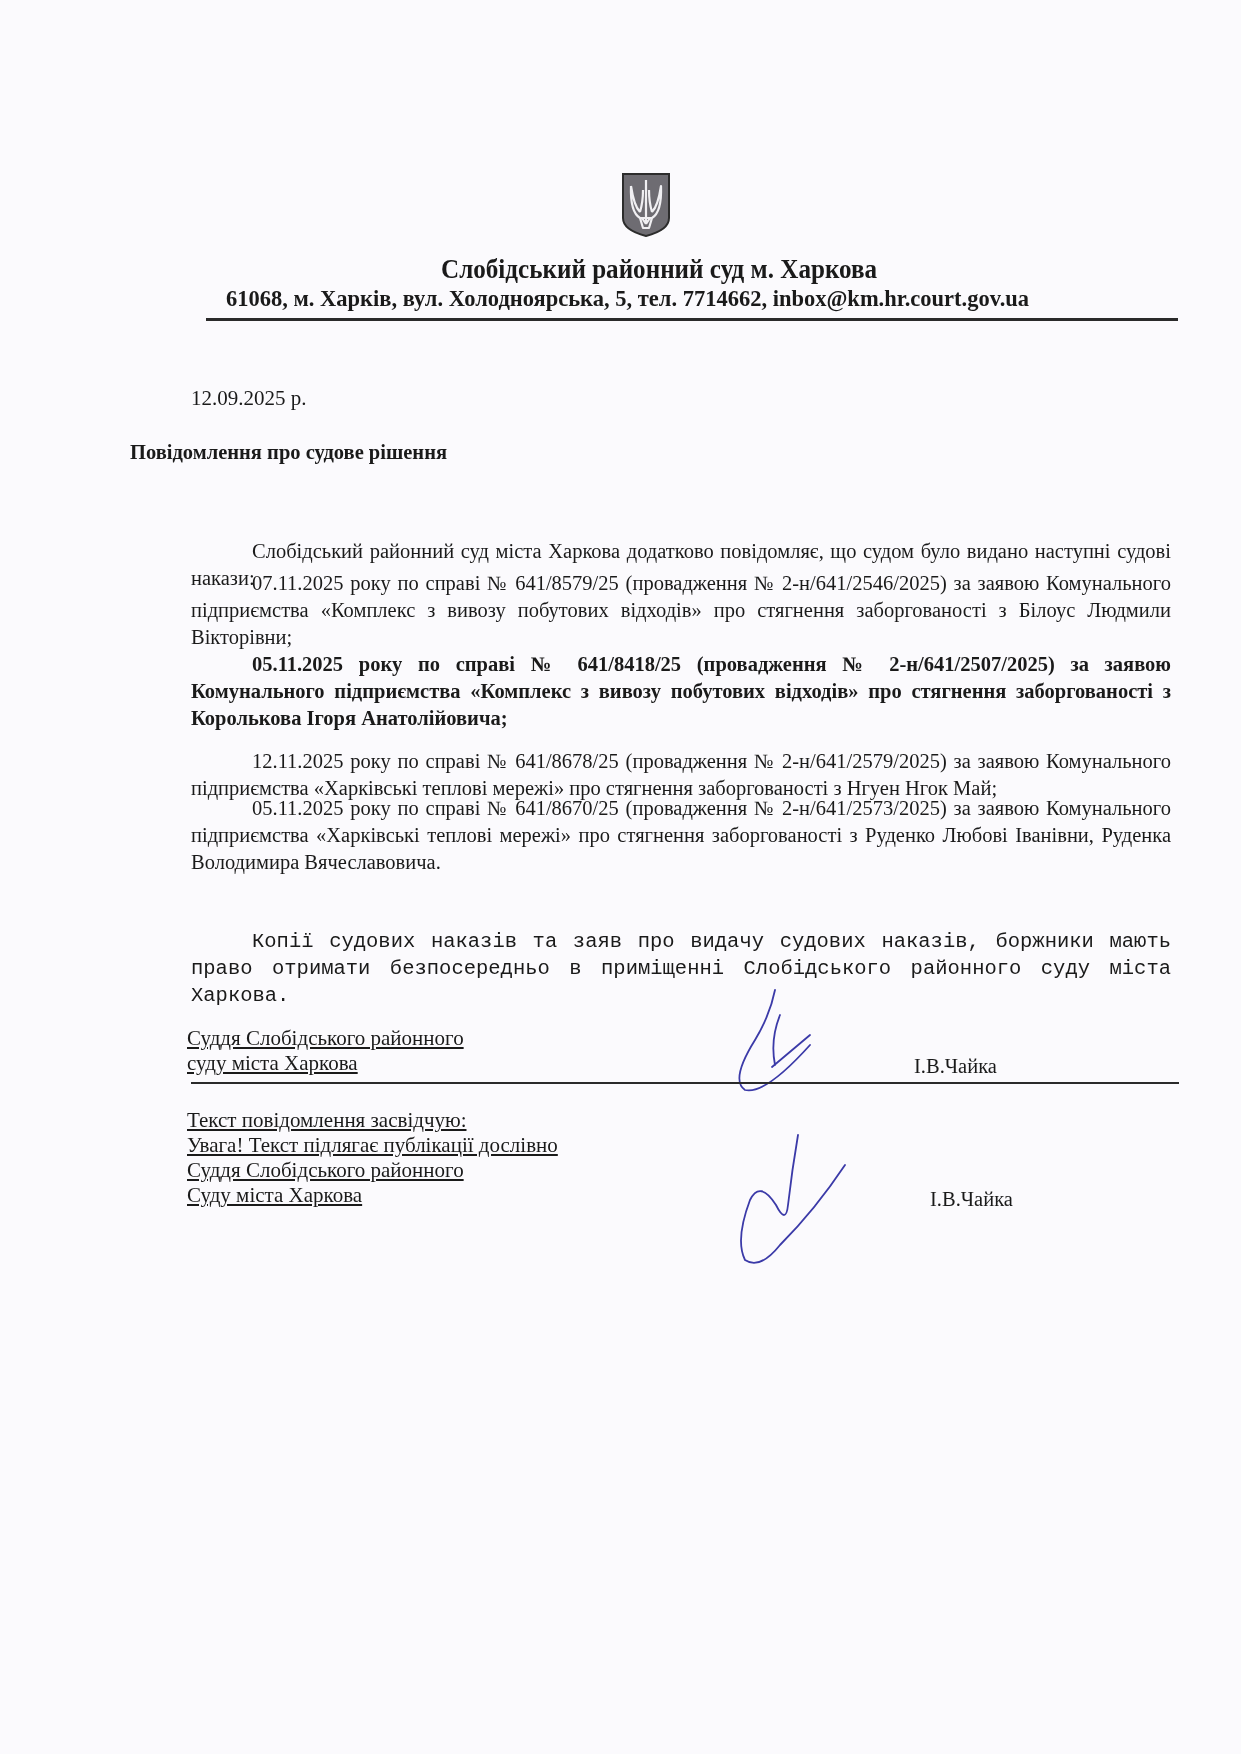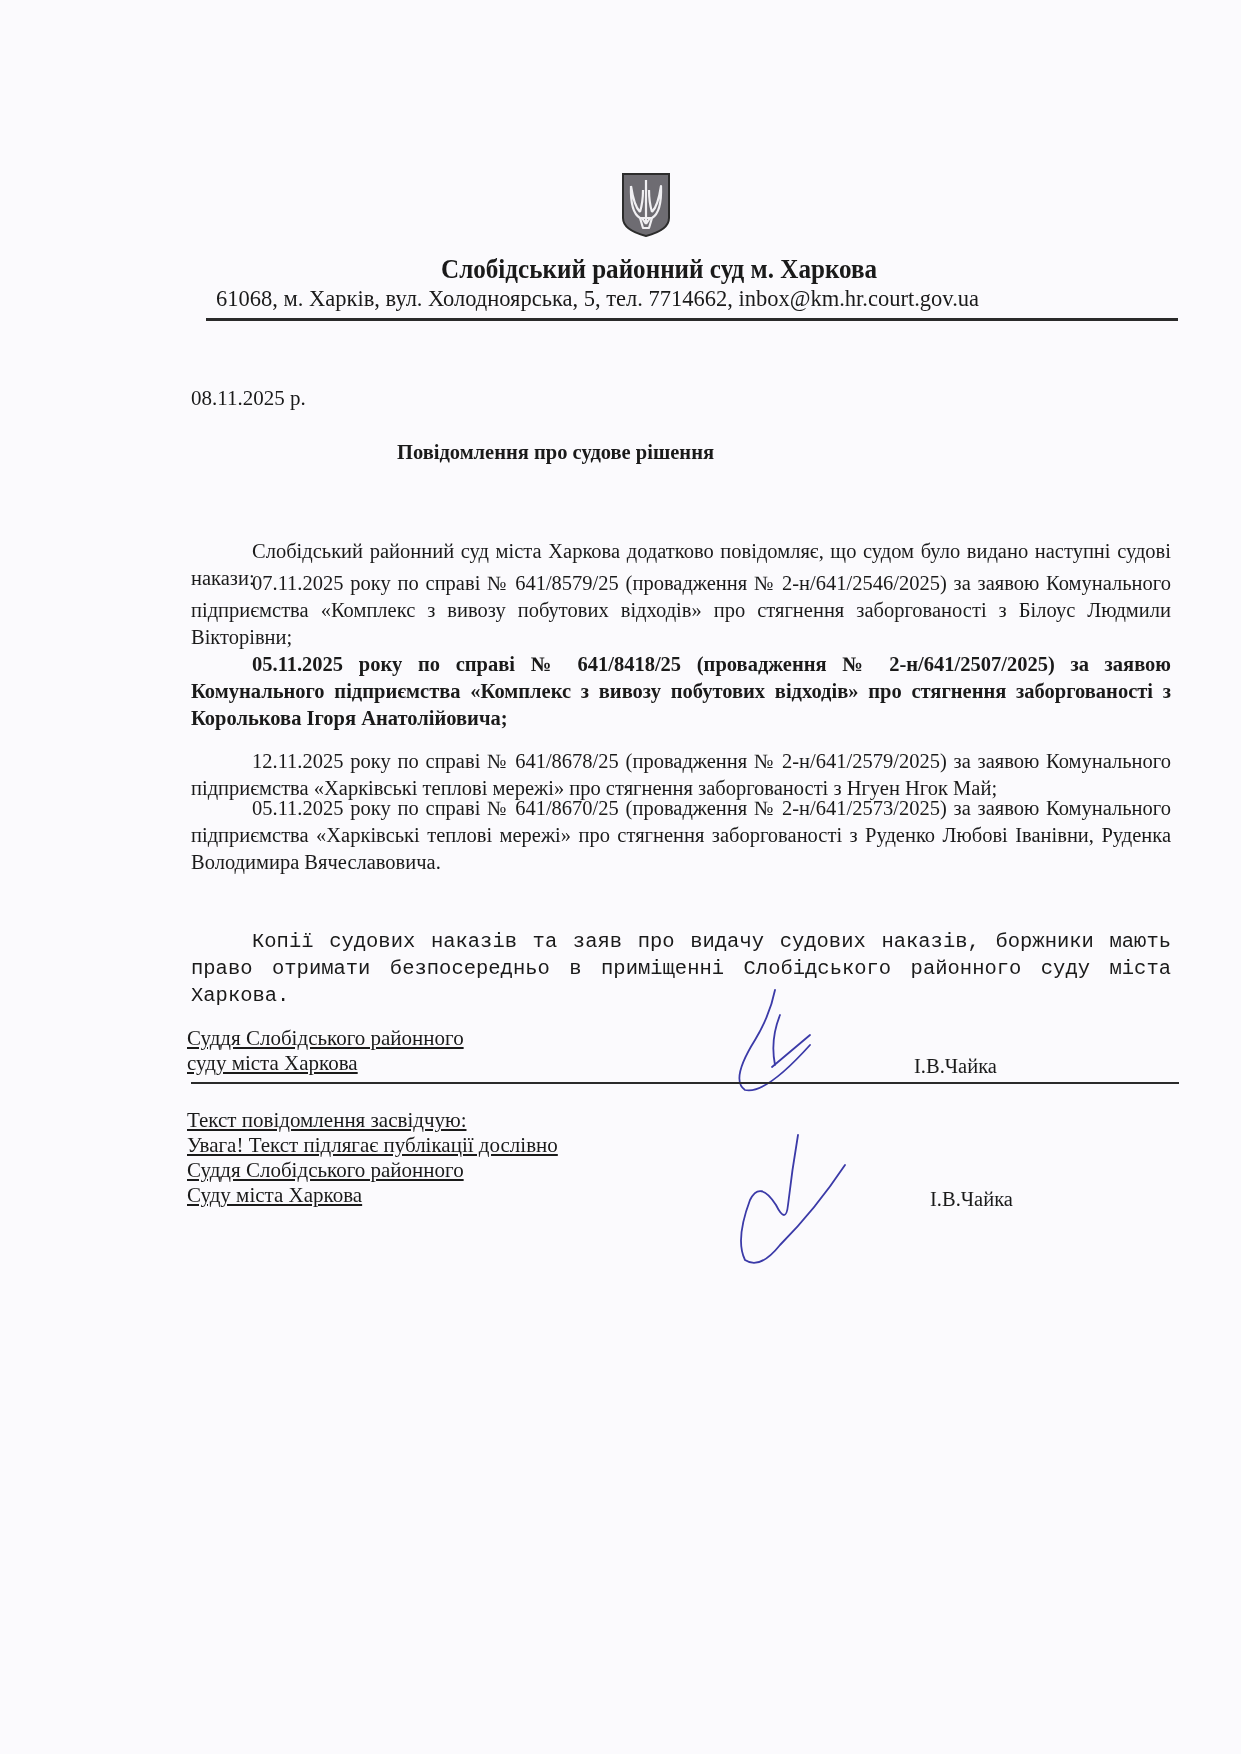--- a/index.html
+++ b/index.html
@@ -12,28 +12,28 @@
       color: #1a1a1a;
     }
     .abs { position: absolute; }
     .emblem { left: 621px; top: 172px; width: 50px; height: 66px; }
     .court-name {
       left: 0; width: 1241px; top: 254px; text-align: center;
       font-weight: bold; font-size: 27px; padding-left: 80px; box-sizing: border-box;
       transform: scaleX(0.93); transform-origin: 640px 0;
     }
     .address {
-      left: 216px; top: 286px; font-size: 22.5px; white-space: nowrap;
+      left: 226px; top: 286px; font-size: 22.5px; white-space: nowrap; font-weight: bold;
     }
     .header-rule {
       left: 206px; top: 318px; width: 972px; height: 3px; background: #2a2a2a;
     }
     .date { left: 191px; top: 386px; font-size: 21px; }
     .title {
-      left: 0; width: 981px; top: 441px; text-align: center; font-weight: bold;
+      left: 0; width: 981px; top: 441px; text-align: left; font-weight: bold;
       font-size: 20.5px; padding-left: 130px; box-sizing: border-box;
     }
     .para {
       left: 191px; width: 980px; font-size: 20.5px; line-height: 27px;
       text-align: justify; text-indent: 61px;
     }
     .p-intro { top: 494px; margin-top: 44px; }
     .p-case0 { top: 570px; }
     .p-case1 { top: 651px; font-weight: bold; }
     .p-case2 { top: 722px; margin-top: 26px; }
@@ -54,21 +54,21 @@
 
 <svg class="abs emblem" viewBox="0 0 50 66">
   <path d="M2 2 H48 V46 Q48 58 25 64 Q2 58 2 46 Z" fill="#6e6c72" stroke="#2c2c2c" stroke-width="2"></path>
   <path d="M25 8 V52 M25 52 L21 46 M25 52 L29 46 M10 14 Q9 40 19 46 H31 Q41 40 40 14 Q37 34 31 40 M10 14 Q13 34 19 40 M19 40 Q22 30 22 18 M31 40 Q28 30 28 18 M19 46 L22 56 H28 L31 46" fill="none" stroke="#f0eff2" stroke-width="2.2" stroke-linejoin="round"></path>
 </svg>
 
 <div class="abs court-name">Слобідський районний суд м. Харкова</div>
 <div class="abs address">61068, м. Харків, вул. Холодноярська, 5, тел. 7714662, inbox@km.hr.court.gov.ua</div>
 <div class="abs header-rule"></div>
 
-<div class="abs date">08.11.2025 р.</div>
+<div class="abs date">12.09.2025 р.</div>
 <div class="abs title">Повідомлення про судове рішення</div>
 
 <div class="abs para p-intro">Слобідський районний суд міста Харкова додатково повідомляє, що судом було видано наступні судові накази:</div>
 <div class="abs para p-case0">07.11.2025 року по справі № 641/8579/25 (провадження № 2-н/641/2546/2025) за заявою Комунального підприємства «Комплекс з вивозу побутових відходів» про стягнення заборгованості з Білоус Людмили Вікторівни;</div>
 <div class="abs para p-case1">05.11.2025 року по справі № 641/8418/25 (провадження № 2-н/641/2507/2025) за заявою Комунального підприємства «Комплекс з вивозу побутових відходів» про стягнення заборгованості з Королькова Ігоря Анатолійовича;</div>
 <div class="abs para p-case2">12.11.2025 року по справі № 641/8678/25 (провадження № 2-н/641/2579/2025) за заявою Комунального підприємства «Харківські теплові мережі» про стягнення заборгованості з Нгуен Нгок Май;</div>
 <div class="abs para p-case3">05.11.2025 року по справі № 641/8670/25 (провадження № 2-н/641/2573/2025) за заявою Комунального підприємства «Харківські теплові мережі» про стягнення заборгованості з Руденко Любові Іванівни, Руденка Володимира Вячеславовича.</div>
 <div class="abs para p-copies">Копії судових наказів та заяв про видачу судових наказів, боржники мають право отримати безпосередньо в приміщенні Слобідського районного суду міста Харкова.</div>
 
 <div class="abs sig-block sig1">

